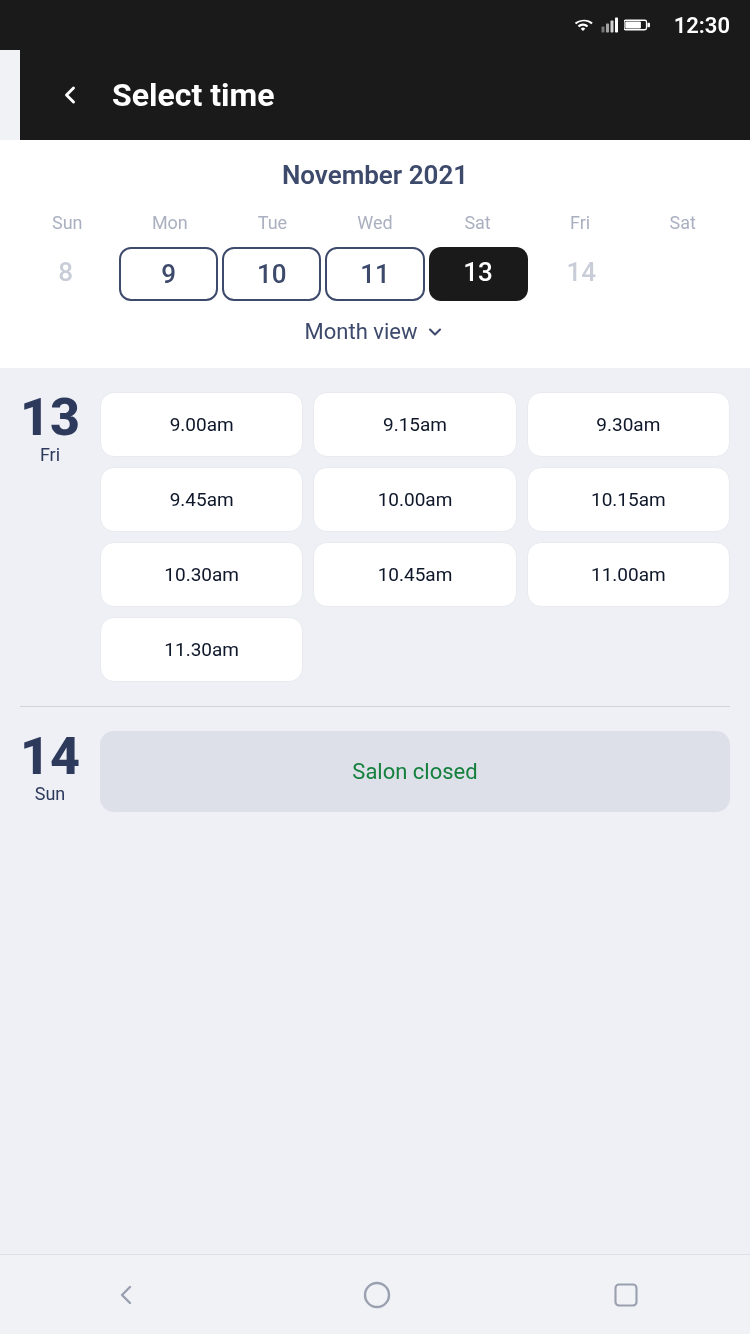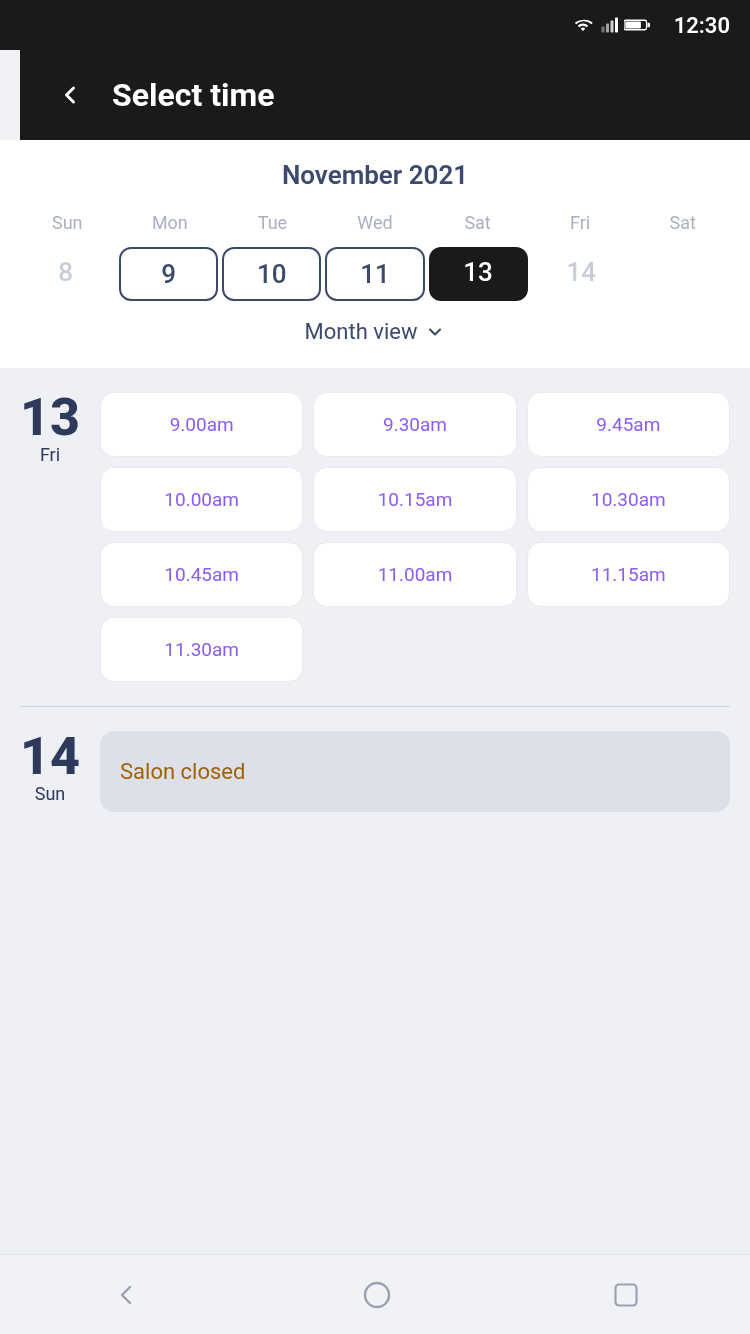--- a/index.html
+++ b/index.html
@@ -168,32 +168,32 @@
       grid-template-columns: repeat(3, 1fr);
       gap: 10px;
     }
 
     .time-slot {
       background: white;
       border-radius: 14px;
       padding: 20px 8px;
       text-align: center;
       font-size: 19px;
-      color: #8b5cf6;
+      color: #0f172a;
       cursor: pointer;
       border: 1px solid #e8eaef;
     }
 
     .salon-closed-block {
       background: #dde0e8;
       border-radius: 14px;
       padding: 28px 20px;
-      text-align: left;
+      text-align: center;
       font-size: 22px;
-      color: #a16207;
+      color: #15803d;
       flex: 1;
     }
 
     .divider {
       height: 1px;
       background: #d0d4dc;
       margin: 0 20px;
     }
 
     
@@ -293,28 +293,28 @@
 <div class="slots-section">
 
   <div class="day-block">
     <div class="day-block-inner">
       <div class="day-label">
         <span class="day-number">13</span>
         <span class="day-name">Fri</span>
       </div>
       <div class="time-grid">
         <div class="time-slot">9.00am</div>
+        <div class="time-slot">9.15am</div>
         <div class="time-slot">9.30am</div>
         <div class="time-slot">9.45am</div>
         <div class="time-slot">10.00am</div>
         <div class="time-slot">10.15am</div>
         <div class="time-slot">10.30am</div>
         <div class="time-slot">10.45am</div>
         <div class="time-slot">11.00am</div>
-        <div class="time-slot">11.15am</div>
         <div class="time-slot">11.30am</div>
       </div>
     </div>
   </div>
 
   <div class="divider"></div>
 
   <div class="day-block">
     <div class="day-block-inner">
       <div class="day-label">

